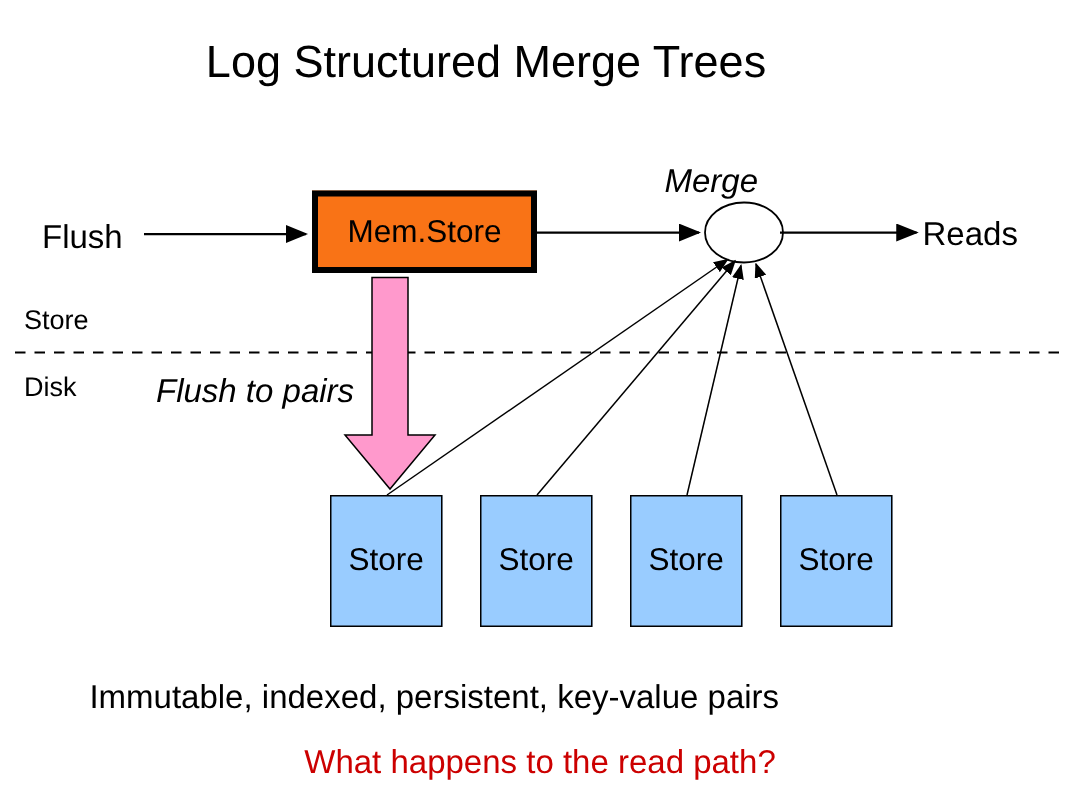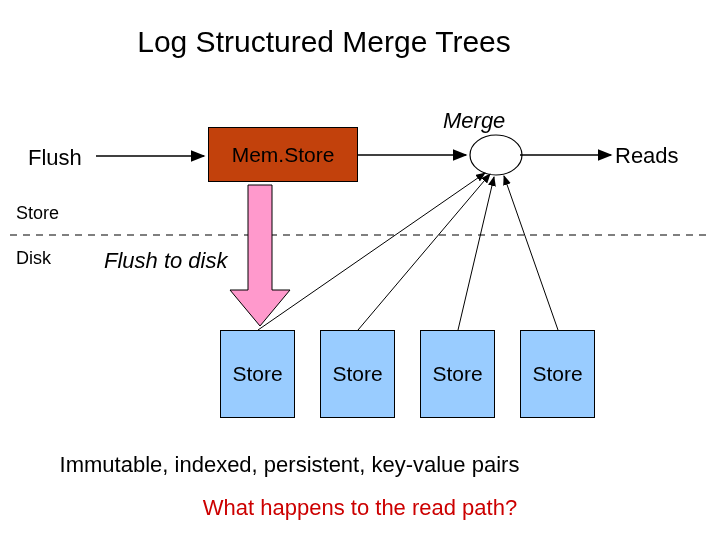--- a/index.html
+++ b/index.html
@@ -44,22 +44,22 @@
     left: 615px;
     font-size: 22px;
     color: #000;
   }
   .memstore-box {
     position: absolute;
     top: 127px;
     left: 208px;
     width: 150px;
     height: 55px;
-    background: #c2410c;
-    border: 1px solid #000000;
+    background: #f97316;
+    border: 4px solid #000000;
     display: flex;
     align-items: center;
     justify-content: center;
     font-size: 21px;
     color: #000;
   }
   .memory-label {
     position: absolute;
     top: 203px;
     left: 16px;
@@ -130,21 +130,21 @@
 <div class="title">Log Structured Merge Trees</div>
 
 <div class="merge-label">Merge</div>
 <div class="writes-label">Flush</div>
 <div class="reads-label">Reads</div>
 
 <div class="memstore-box">Mem.Store</div>
 
 <div class="memory-label">Store</div>
 <div class="disk-label">Disk</div>
-<div class="flush-label">Flush to disk</div>
+<div class="flush-label">Flush to pairs</div>
 
 <div class="store-box store1">Store</div>
 <div class="store-box store2">Store</div>
 <div class="store-box store3">Store</div>
 <div class="store-box store4">Store</div>
 
 <div class="caption1">Immutable, indexed, persistent, key-value pairs</div>
 <div class="caption2">What happens to the read path?</div>
 
 <svg class="overlay" viewBox="0 0 720 540">

